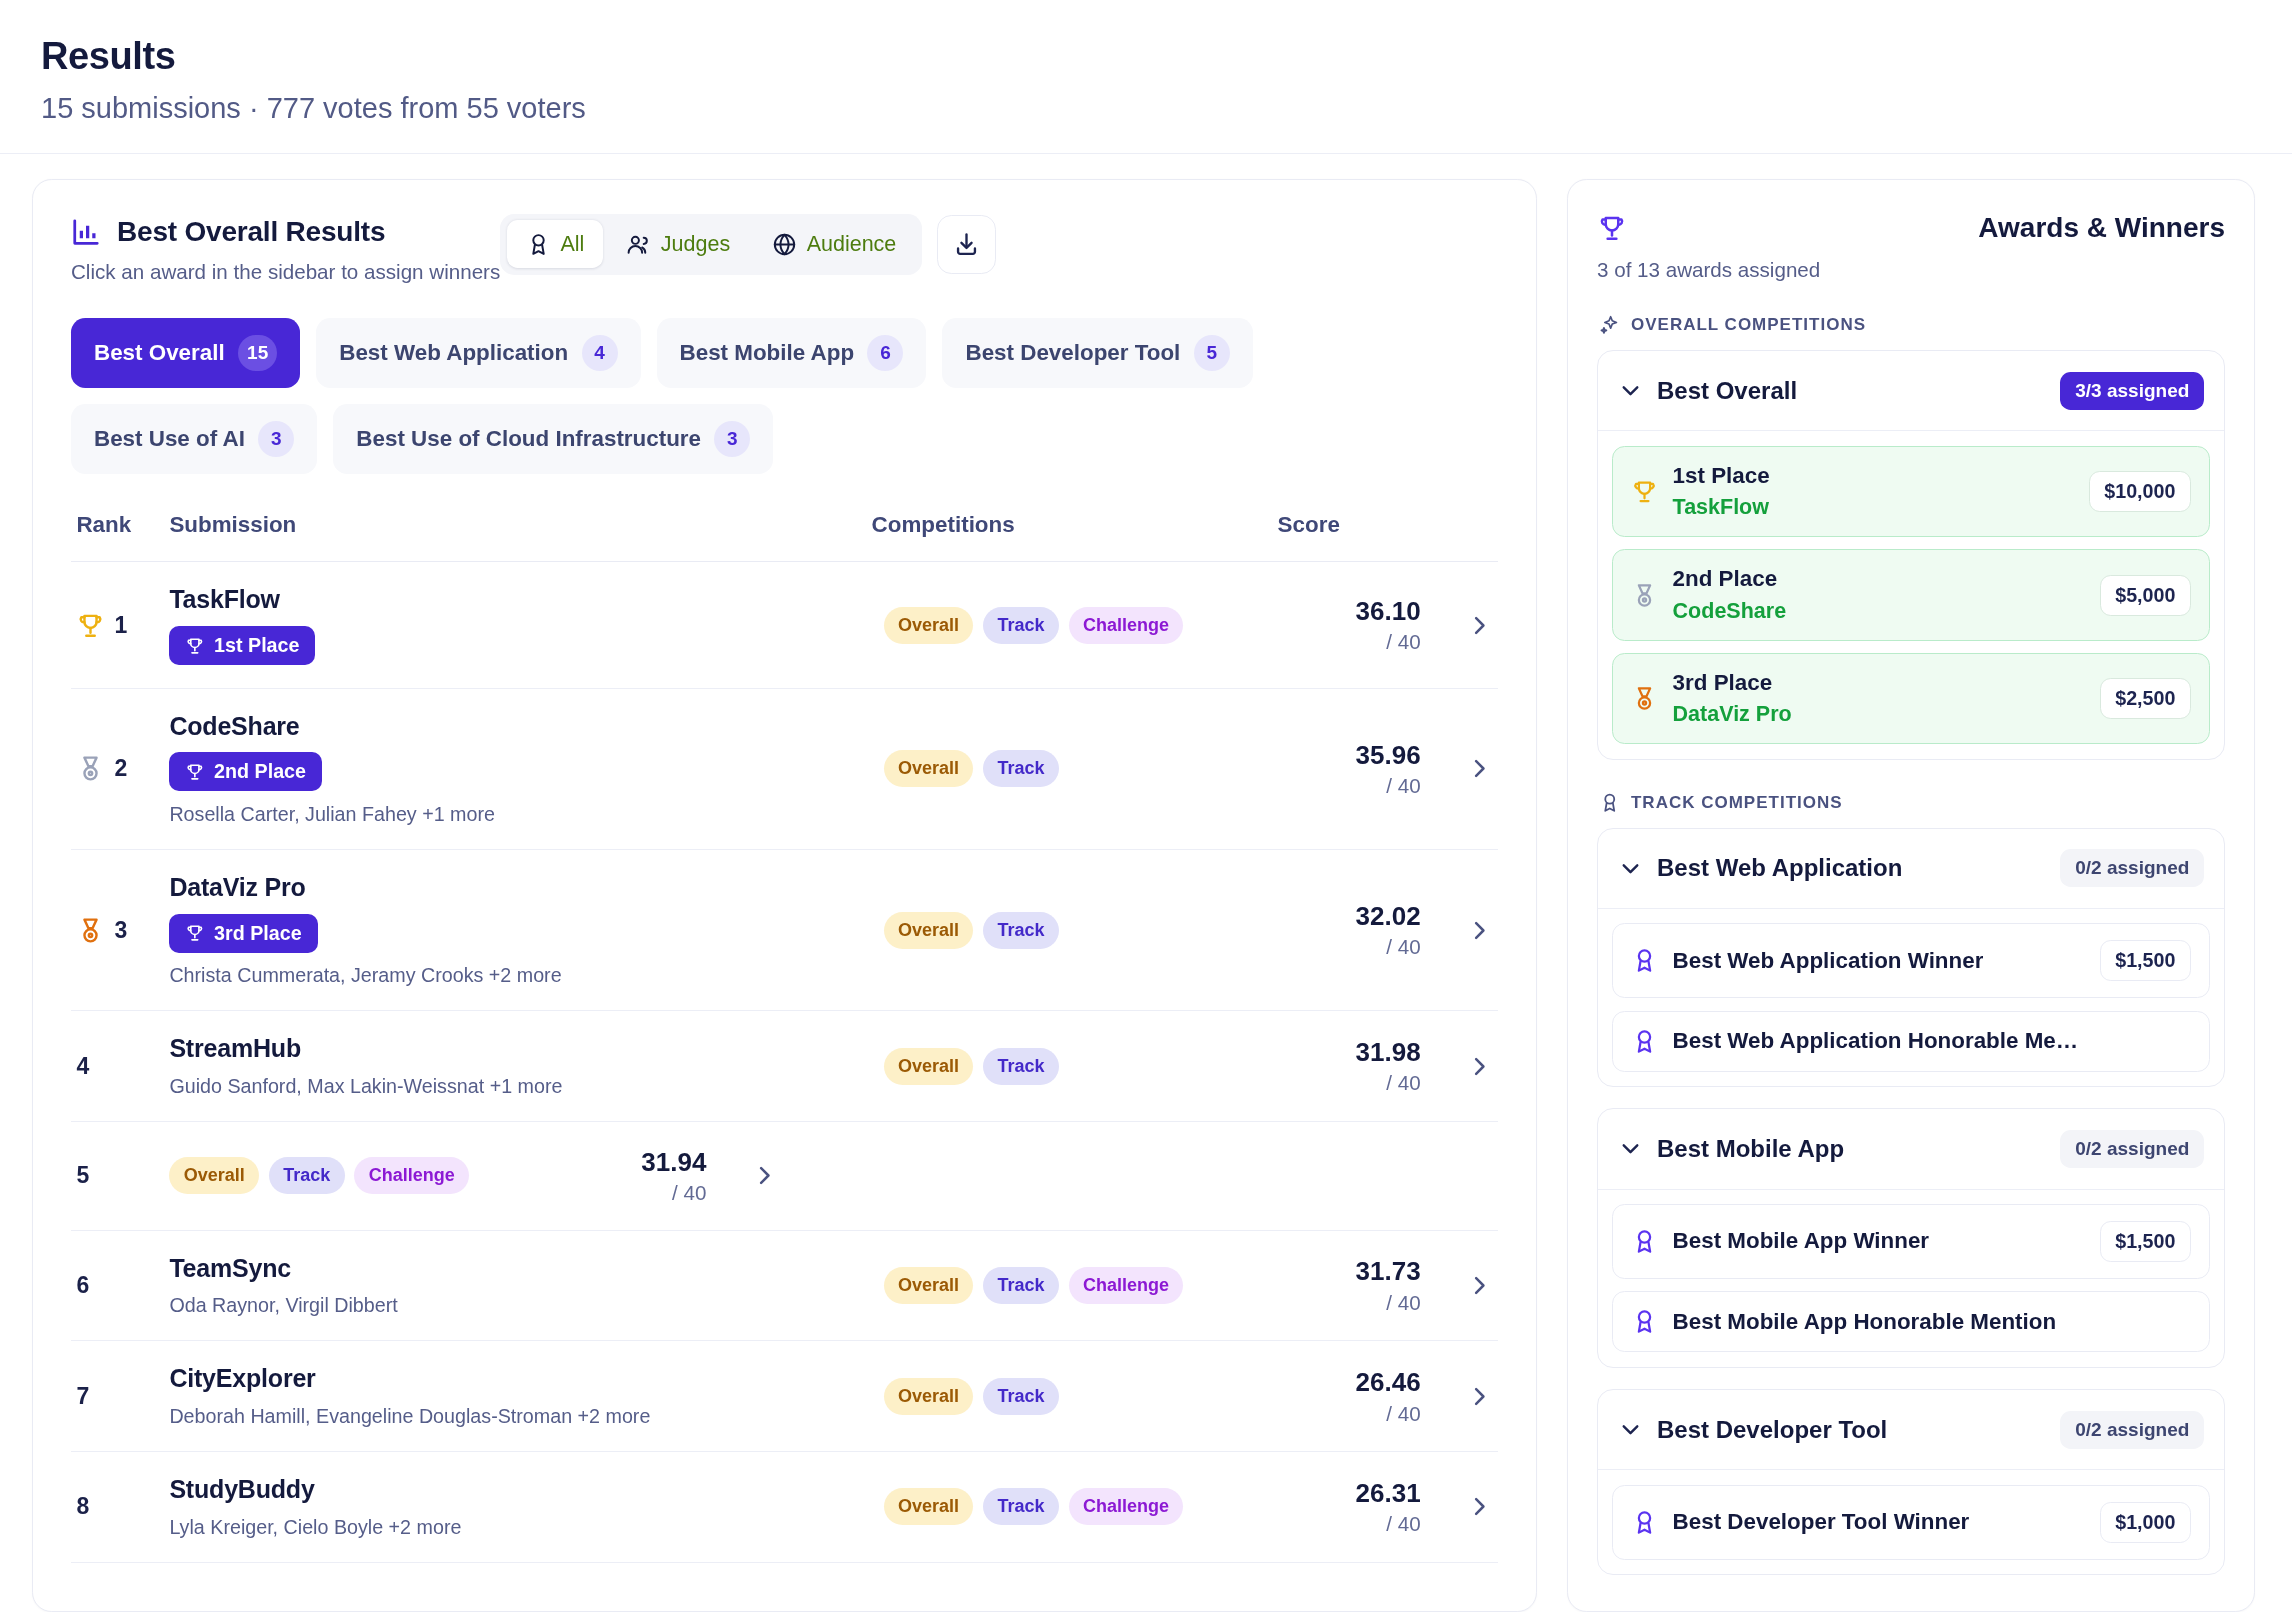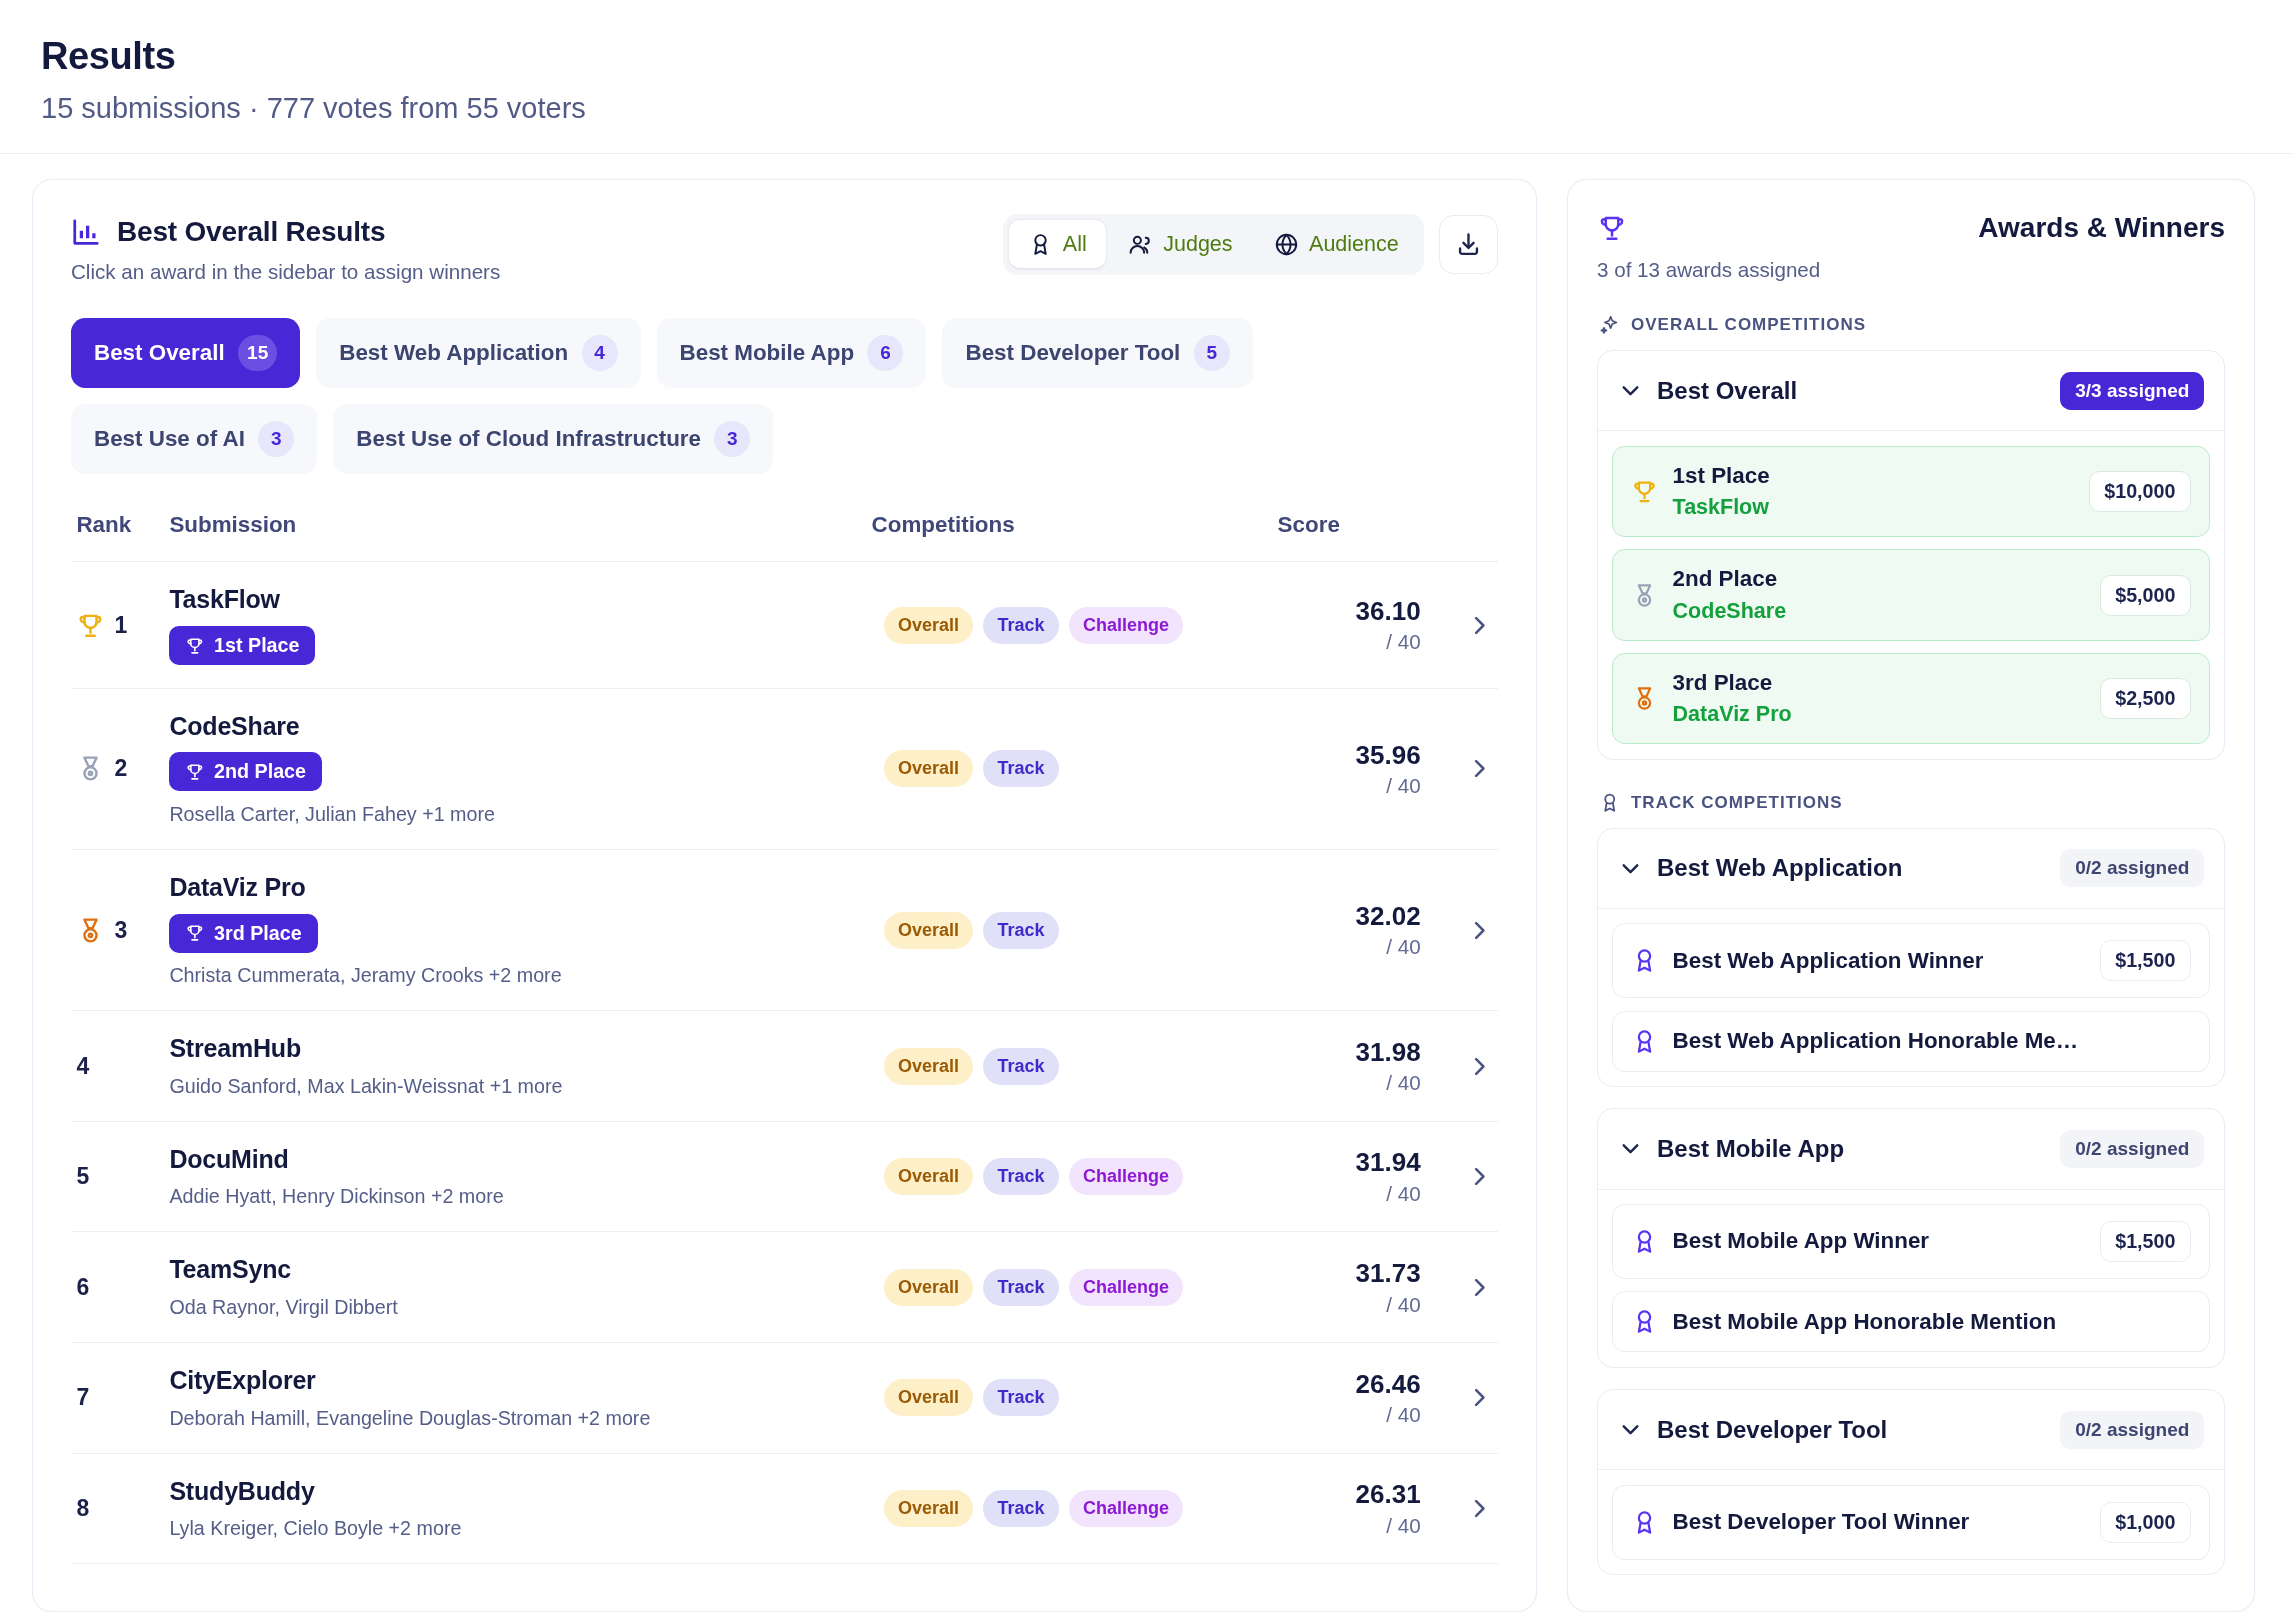--- a/index.html
+++ b/index.html
@@ -48,23 +48,21 @@
 
   
   .results-card {
     width: 1505px;
     min-height: 1433px;
     padding: 34px 38px 0 38px;
     overflow: hidden;
   }
   .results-top {
     display: flex;
-    justify-content: space-between;
     align-items: flex-start;
-    gap: 24px;
   }
   .rc-title-wrap { padding-top: 1.8px; }
   .rc-title-row {
     display: flex;
     align-items: center;
     gap: 16px;
   }
   .rc-title {
     font-size: 28px;
     font-weight: 700;
@@ -572,25 +570,20 @@
                 <svg width="27" height="27" viewBox="0 0 24 24" fill="none" stroke="#4a5280" stroke-width="2.2" stroke-linecap="round" stroke-linejoin="round">
                   <path d="M9 5.5l6.5 6.5L9 18.5"></path>
                 </svg>
               </span>
             </div>
           </div>
           <div class="row">
             <div class="rank-cell">
 
        <span class="rank-num">5</span>
-     </div>
-     <div class="sub-cell">
-       <div class="sub-name">DocuMind</div>
-
-       <div class="members">Addie Hyatt, Henry Dickinson +2 more</div>
      </div>
      <div class="comp-cell">
        <span class="tag tag-overall">Overall</span>
               <span class="tag tag-track">Track</span>
               <span class="tag tag-challenge">Challenge</span>
      </div>
      <div class="score-cell">
        <div class="score-val">31.94</div>
        <div class="score-max">/ 40</div>
      </div>

